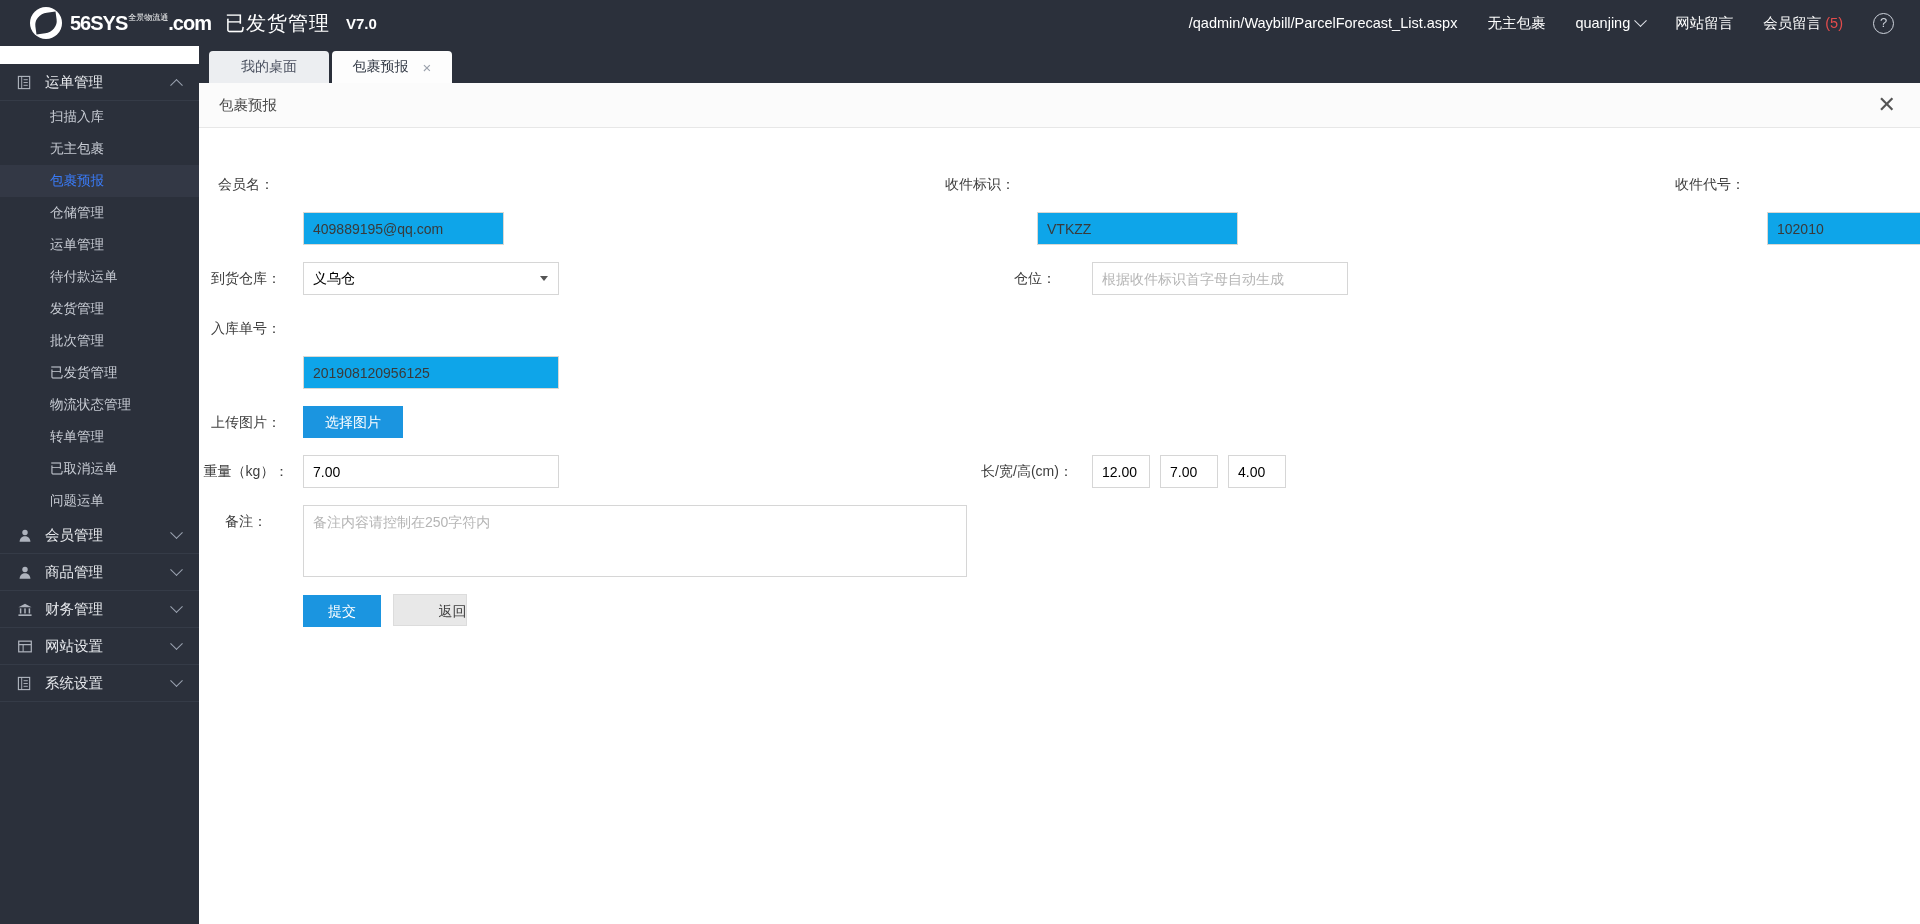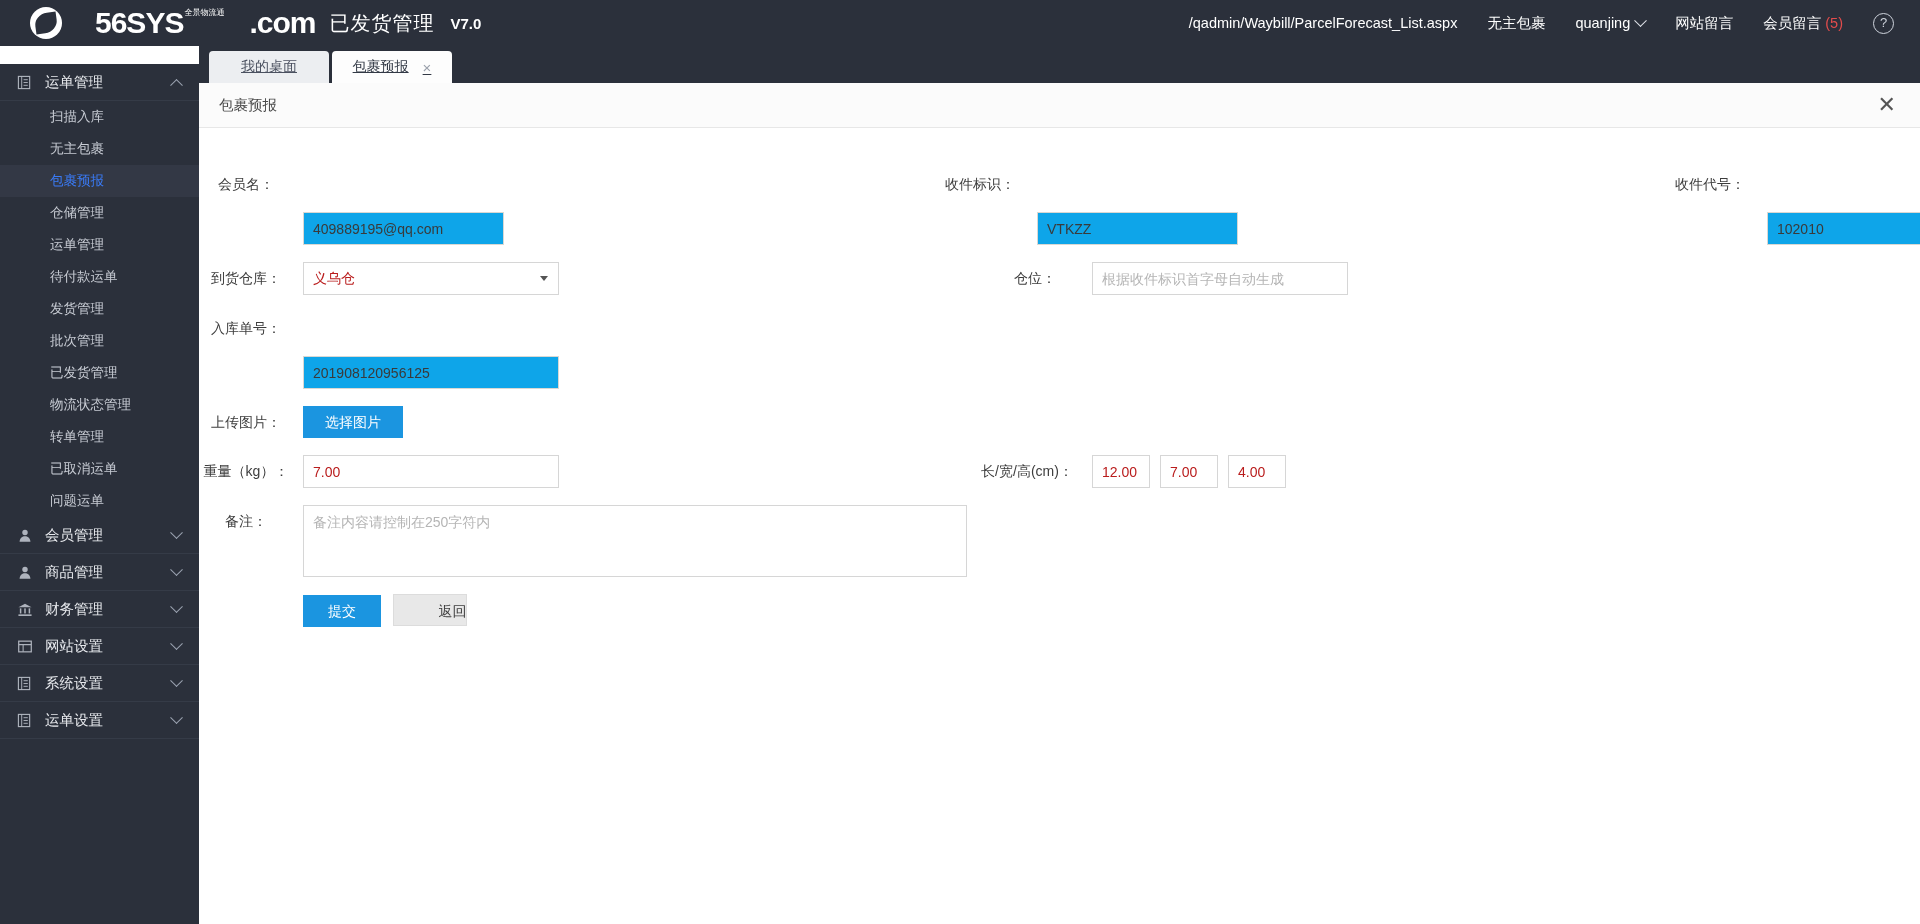--- a/index.html
+++ b/index.html
@@ -27,22 +27,22 @@
     overflow: hidden; flex: none;
   }
   .logo-mark:before {
     content: ""; position: absolute;
     left: 5px; top: 6px; width: 22px; height: 20px;
     background: #2b303b;
     border-radius: 60% 0 60% 0;
     transform: rotate(-8deg);
   }
   .logo-text {
-    font-size: 30px; font-weight: bold; letter-spacing: -1px;
-    color: #fff; line-height: 1; margin-left: 25px;
+    font-size: 20px; font-weight: bold; letter-spacing: -1px;
+    color: #fff; line-height: 1;
   }
   .logo-sub {
     display: inline-block; font-size: 8px; line-height: 9px;
     vertical-align: top; margin-left: 1px; color: #fff;
     letter-spacing: 0px;
   }
   .sys-title { font-size: 20px; margin-left: 14px; color: #fff; letter-spacing: 1px; }
   .sys-ver { font-size: 15px; margin-left: 16px; color: #fff; font-weight: bold; }
 
   .top-right {
@@ -111,21 +111,20 @@
     display: flex; align-items: flex-end;
     padding-left: 10px;
   }
   .tab {
     height: 32px; min-width: 120px;
     background: #eceef1; color: #4b5160;
     border-radius: 4px 4px 0 0;
     display: flex; align-items: center; justify-content: center;
     font-size: 14px; margin-right: 3px; padding: 0 14px;
     cursor: pointer;
-    text-decoration: underline;
   }
   .tab.active { background: #fdfdfd; color: #333a46; }
   .tab .x {
     margin-left: 14px; color: #9aa0ab; font-size: 15px; line-height: 1;
   }
 
   #panelhead {
     height: 45px; border-bottom: 1px solid #e7e7e7;
     display: flex; align-items: center;
     padding: 0 24px 0 20px;
@@ -139,21 +138,21 @@
 
   
   #formarea { padding: 40px 0 0 0; background: #fff; }
   .row { display: flex; align-items: flex-start; margin-bottom: 17px; }
   .lbl {
     font-size: 14px; color: #3d3d3d; text-align: center;
     padding-top: 8px; flex: none;
   }
   .inp {
     height: 33px; border: 1px solid #d6d6d6;
-    background: #fff; font-size: 14px; color: #b91c1c;
+    background: #fff; font-size: 14px; color: #000000;
     padding: 0 9px; line-height: 31px;
     font-family: "Liberation Sans", sans-serif;
     display: block;
   }
   .inp.ro { background: #0ea5e9; border-color: #d9d8d3; color: #3a3a3a; margin-top: 44px; }
 
   .selwrap { position: relative; }
   .selwrap .arrow {
     position: absolute; right: 11px; top: 14px;
     width: 0; height: 0;
@@ -332,33 +331,20 @@
           <line x1="5" y1="1.5" x2="5" y2="14.5" stroke="#c6cbd4" stroke-width="1"></line>
           <line x1="7" y1="5" x2="11.5" y2="5" stroke="#c6cbd4" stroke-width="1"></line>
           <line x1="7" y1="8" x2="11.5" y2="8" stroke="#c6cbd4" stroke-width="1"></line>
           <line x1="7" y1="11" x2="11.5" y2="11" stroke="#c6cbd4" stroke-width="1"></line>
         </svg>
     </span>
     <span class="glabel">系统设置</span>
     <i class="chev"></i>
   </div>
 
-  <div class="grp">
-    <span class="gicon">
-      <svg width="15" height="15" viewBox="0 0 16 16">
-          <rect x="1.5" y="1.5" width="12" height="13" fill="none" stroke="#c6cbd4" stroke-width="1.2"></rect>
-          <line x1="5" y1="1.5" x2="5" y2="14.5" stroke="#c6cbd4" stroke-width="1"></line>
-          <line x1="7" y1="5" x2="11.5" y2="5" stroke="#c6cbd4" stroke-width="1"></line>
-          <line x1="7" y1="8" x2="11.5" y2="8" stroke="#c6cbd4" stroke-width="1"></line>
-          <line x1="7" y1="11" x2="11.5" y2="11" stroke="#c6cbd4" stroke-width="1"></line>
-        </svg>
-    </span>
-    <span class="glabel">运单设置</span>
-    <i class="chev"></i>
-  </div>
 </div>
 
 <div id="main">
 
   <div id="tabbar">
     <div class="tab">
       <span>我的桌面</span>
     </div>
     <div class="tab active">
       <span>包裹预报</span>

